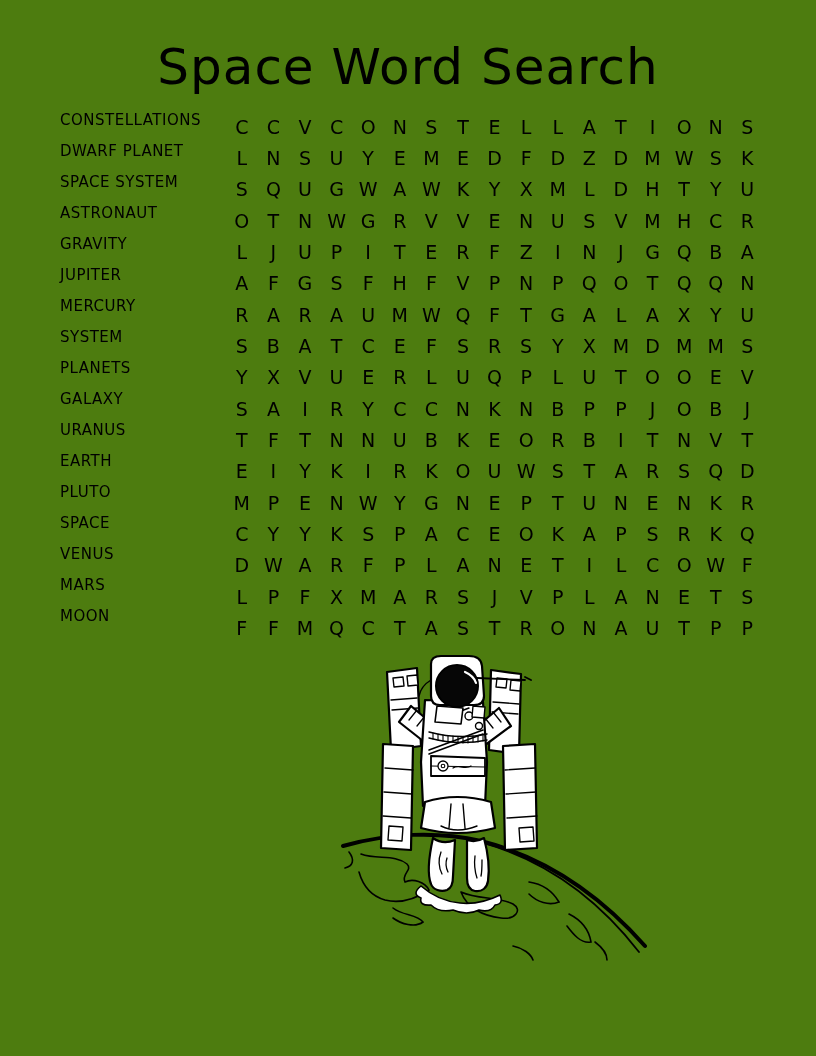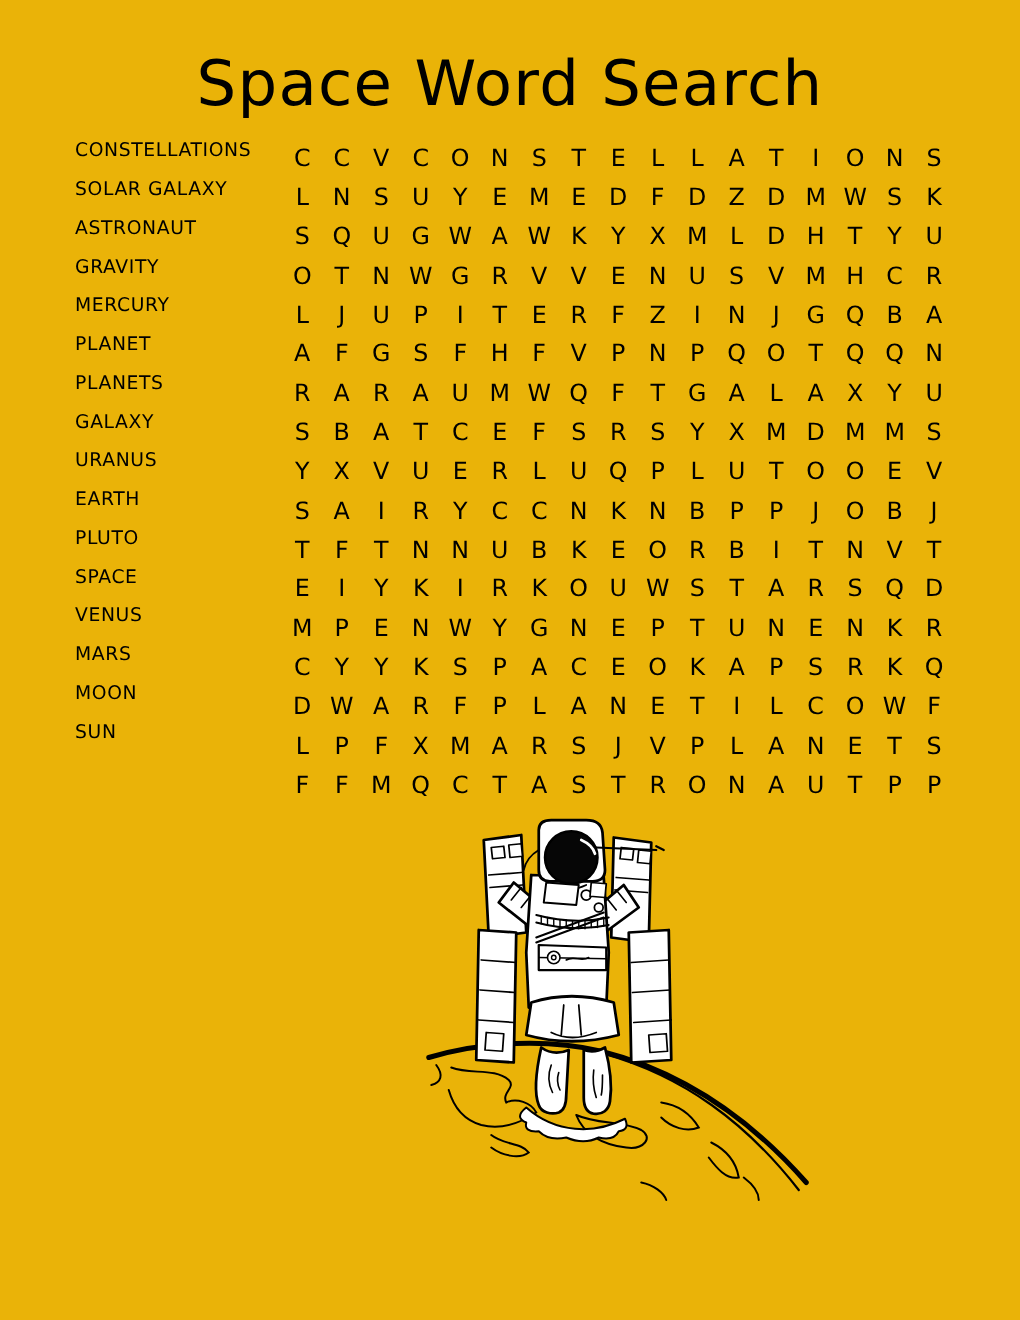--- a/index.html
+++ b/index.html
@@ -1,19 +1,19 @@
 <!DOCTYPE html>
 <html><head>
 <meta charset="utf-8">
 <style>
   html,body{margin:0;padding:0;background:#ffffff;}
   .page{
     position:relative;
     width:816px;height:1056px;
-    background:#eab308;
+    background:#4d7c0f;
     font-family:"DejaVu Sans", sans-serif;
     color:#000;
     overflow:hidden;
   }
   .title{
     position:absolute;
     left:0;top:38px;width:816px;
     margin:0;
     text-align:center;
     font-size:50px;
@@ -56,35 +56,36 @@
 </style>
 </head>
 <body>
 
 <div class="page">
 
   <h1 class="title">Space Word Search</h1>
 
   <ul class="word-list">
       <li>CONSTELLATIONS</li>
-      <li>SOLAR GALAXY</li>
+      <li>DWARF PLANET</li>
+      <li>SPACE SYSTEM</li>
       <li>ASTRONAUT</li>
       <li>GRAVITY</li>
+      <li>JUPITER</li>
       <li>MERCURY</li>
-      <li>PLANET</li>
+      <li>SYSTEM</li>
       <li>PLANETS</li>
       <li>GALAXY</li>
       <li>URANUS</li>
       <li>EARTH</li>
       <li>PLUTO</li>
       <li>SPACE</li>
       <li>VENUS</li>
       <li>MARS</li>
       <li>MOON</li>
-      <li>SUN</li>
     </ul>
 
   <div class="grid">
       <div class="cell">C</div>
       <div class="cell">C</div>
       <div class="cell">V</div>
       <div class="cell">C</div>
       <div class="cell">O</div>
       <div class="cell">N</div>
       <div class="cell">S</div>

